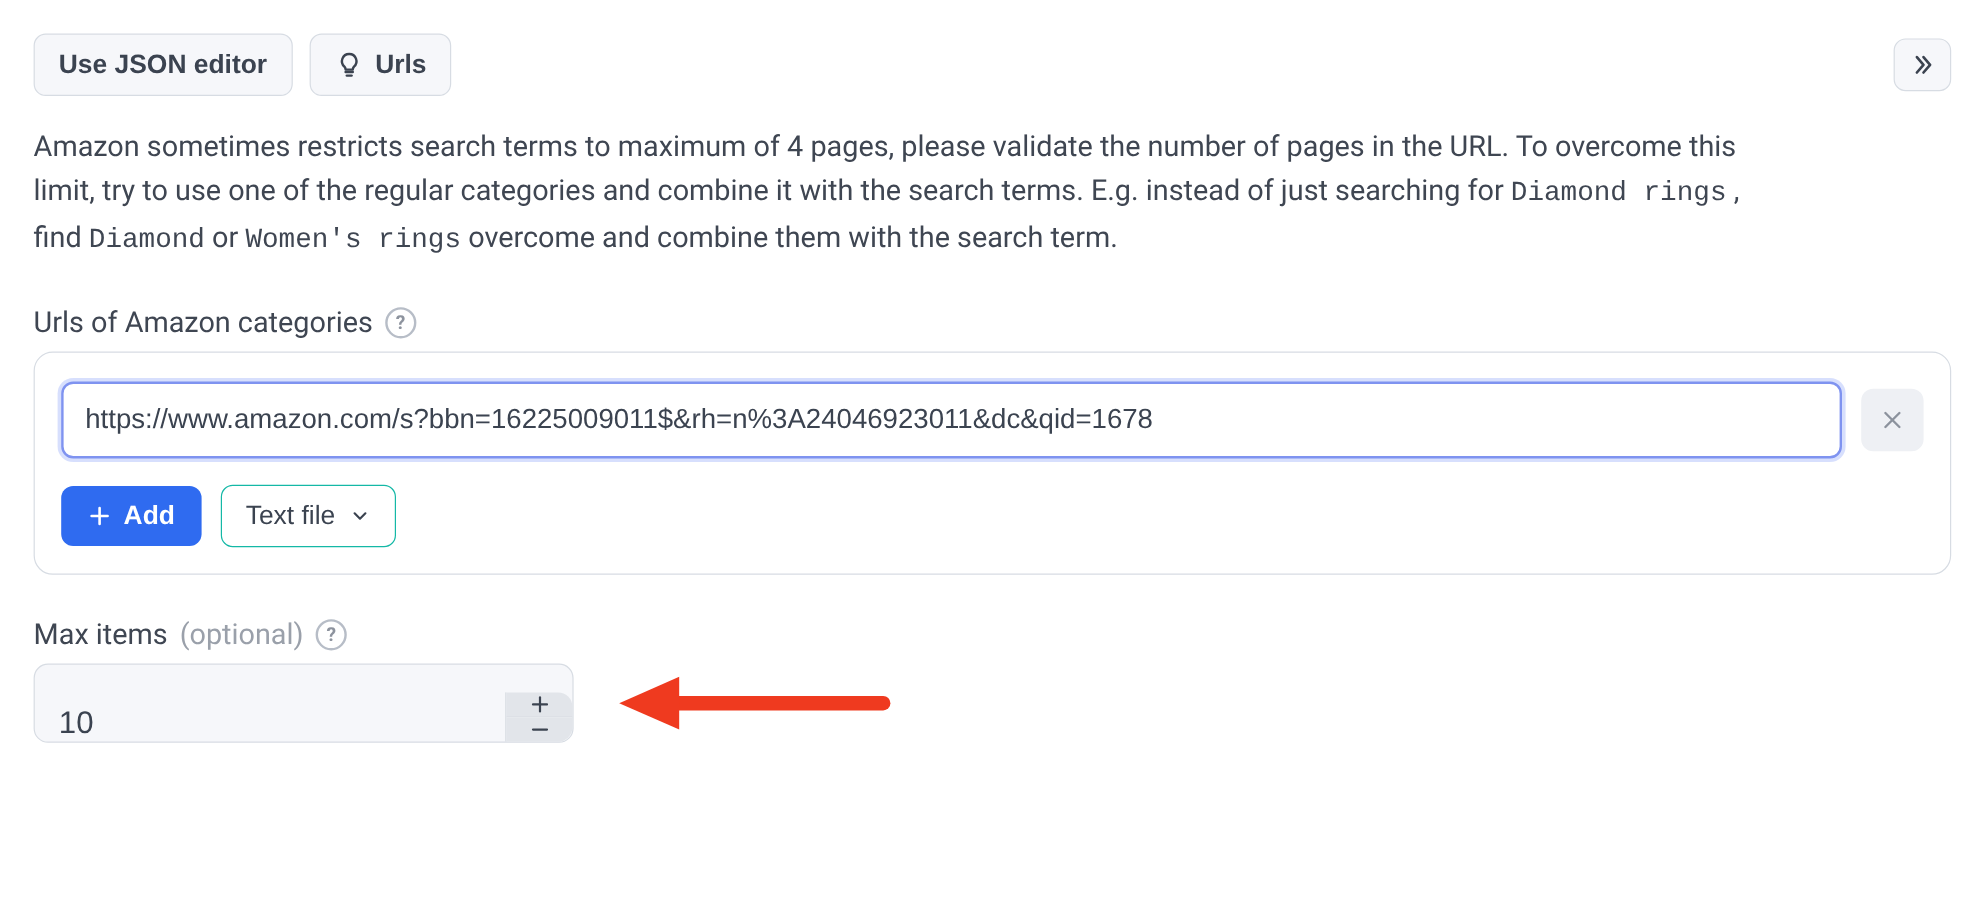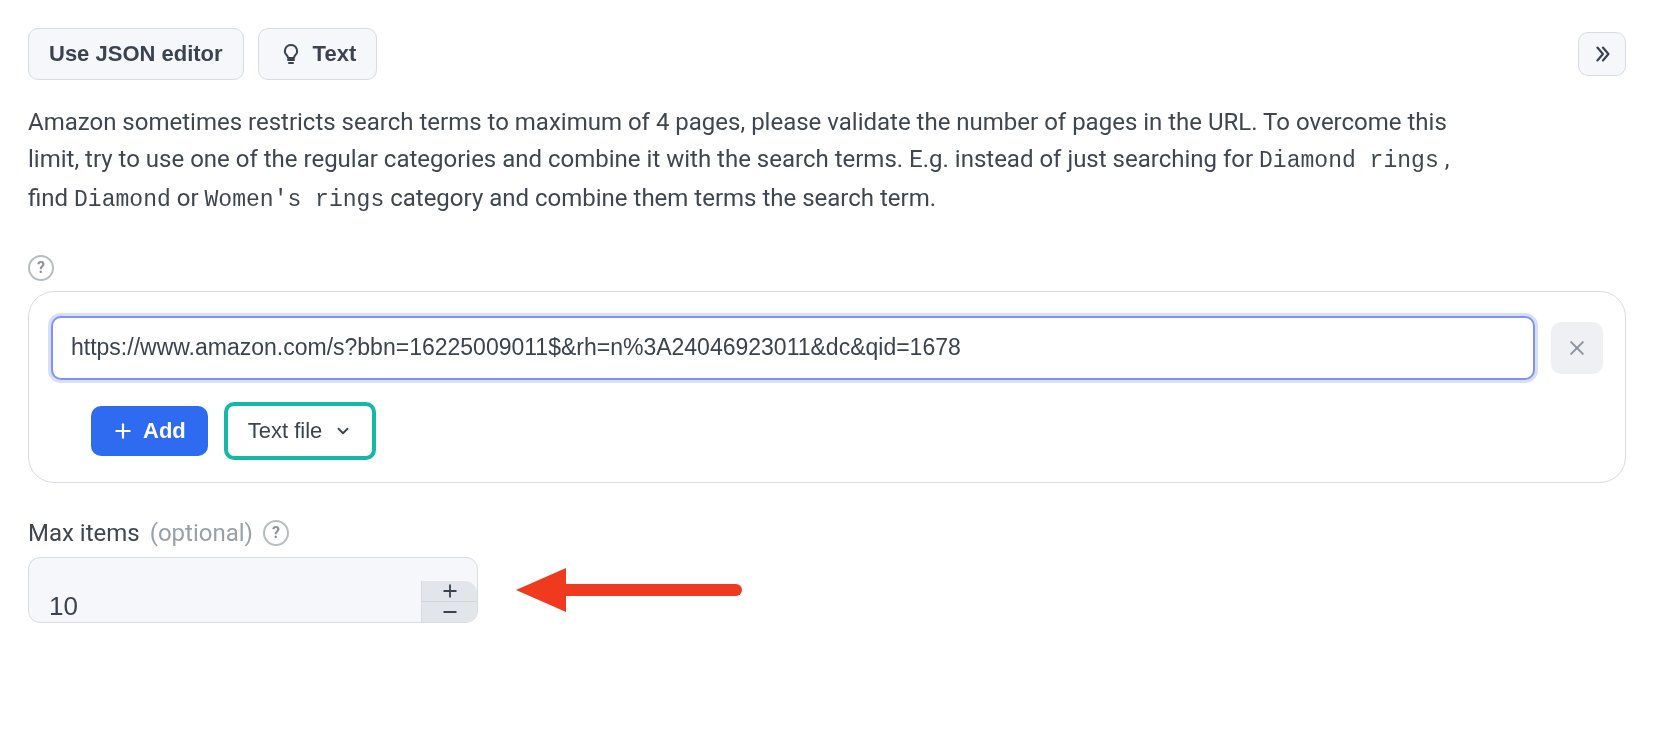--- a/index.html
+++ b/index.html
@@ -84,21 +84,21 @@
     border-radius:50%;
     color:#8d939e;
     font-size:16px;
     font-weight:700;
     cursor: pointer;
   }
 
   
   .card {
     border: 1px solid #d7dce3;
-    border-radius: 26px;
+    border-radius: 16px;
     padding: 24px 22px 22px 22px;
     background: #ffffff;
     margin-bottom: 36px;
   }
   .url-row {
     display:flex;
     align-items:center;
     gap: 16px;
     margin-bottom: 22px;
   }
@@ -136,40 +136,39 @@
     background:#eef0f4;
     border:none;
     color:#8c929d;
     cursor:pointer;
   }
 
   .add-row {
     display:flex;
     align-items:center;
     gap: 16px;
-    margin-left: 40px;
   }
   .primary-btn {
     display:inline-flex;
     align-items:center;
     gap:10px;
     background:#2f6bf0;
     color:#ffffff;
     font-weight:700;
     font-size:22px;
     padding: 12px 22px;
     border:none;
     border-radius:10px;
     cursor:pointer;
   }
   .select-btn {
     display:inline-flex;
     align-items:center;
     gap:12px;
-    border:4px solid #14b8a6;
+    border:1px solid #14b8a6;
     background:#fff;
     color:#3b4350;
     font-weight:500;
     font-size:22px;
     padding: 12px 20px;
     border-radius:10px;
     cursor:pointer;
   }
 
   
@@ -236,44 +235,45 @@
     <span>Use JSON editor</span>
   </button>
   <button class="btn">
     <span>
       <svg width="24" height="24" viewBox="0 0 24 24" fill="none" stroke="#3b4350" stroke-width="2" stroke-linecap="round" stroke-linejoin="round">
         <path d="M9 18h6"></path>
           <path d="M10 21h4"></path>
         <path d="M12 3a6 6 0 0 0-4 10.5c.7.8 1 1.6 1 2.5h6c0-.9.3-1.7 1-2.5A6 6 0 0 0 12 3z"></path>
       </svg>
     </span>
-    <span>Text</span>
+    <span>Urls</span>
   </button>
   <div class="spacer"></div>
   <button class="chevrons-btn">
     <span>
       <svg width="22" height="22" viewBox="0 0 24 24" fill="none" stroke="#3b4350" stroke-width="2.4" stroke-linecap="round" stroke-linejoin="round">
         <polyline points="7 5 13 12 7 19"></polyline>
         <polyline points="13 5 19 12 13 19"></polyline>
       </svg>
     </span>
   </button>
 </div>
 
 <p class="desc">
   <span>Amazon sometimes restricts search terms to maximum of 4 pages, please validate the number of pages in the URL. To overcome this limit, try to use one of the regular categories and combine it with the search terms. E.g. instead of just searching for </span>
   <code>Diamond rings</code>
   <span>, find </span>
   <code>Diamond</code>
   <span> or </span>
   <code>Women's rings</code>
-  <span> category and combine them terms the search term.</span>
+  <span> overcome and combine them with the search term.</span>
 </p>
 
 <div class="field-label-row">
+  <span class="field-label">Urls of Amazon categories</span>
   <span class="help-icon">?</span>
 </div>
 
 <div class="card">
   <div class="url-row">
     <input class="url-input" type="text" value="https://www.amazon.com/s?bbn=16225009011$&amp;rh=n%3A24046923011&amp;dc&amp;qid=1678" style="">
     <button class="icon-btn">
       <span>
         <svg width="20" height="20" viewBox="0 0 24 24" fill="none" stroke="#8c929d" stroke-width="2.4" stroke-linecap="round">
           <line x1="5" y1="5" x2="19" y2="19"></line>

